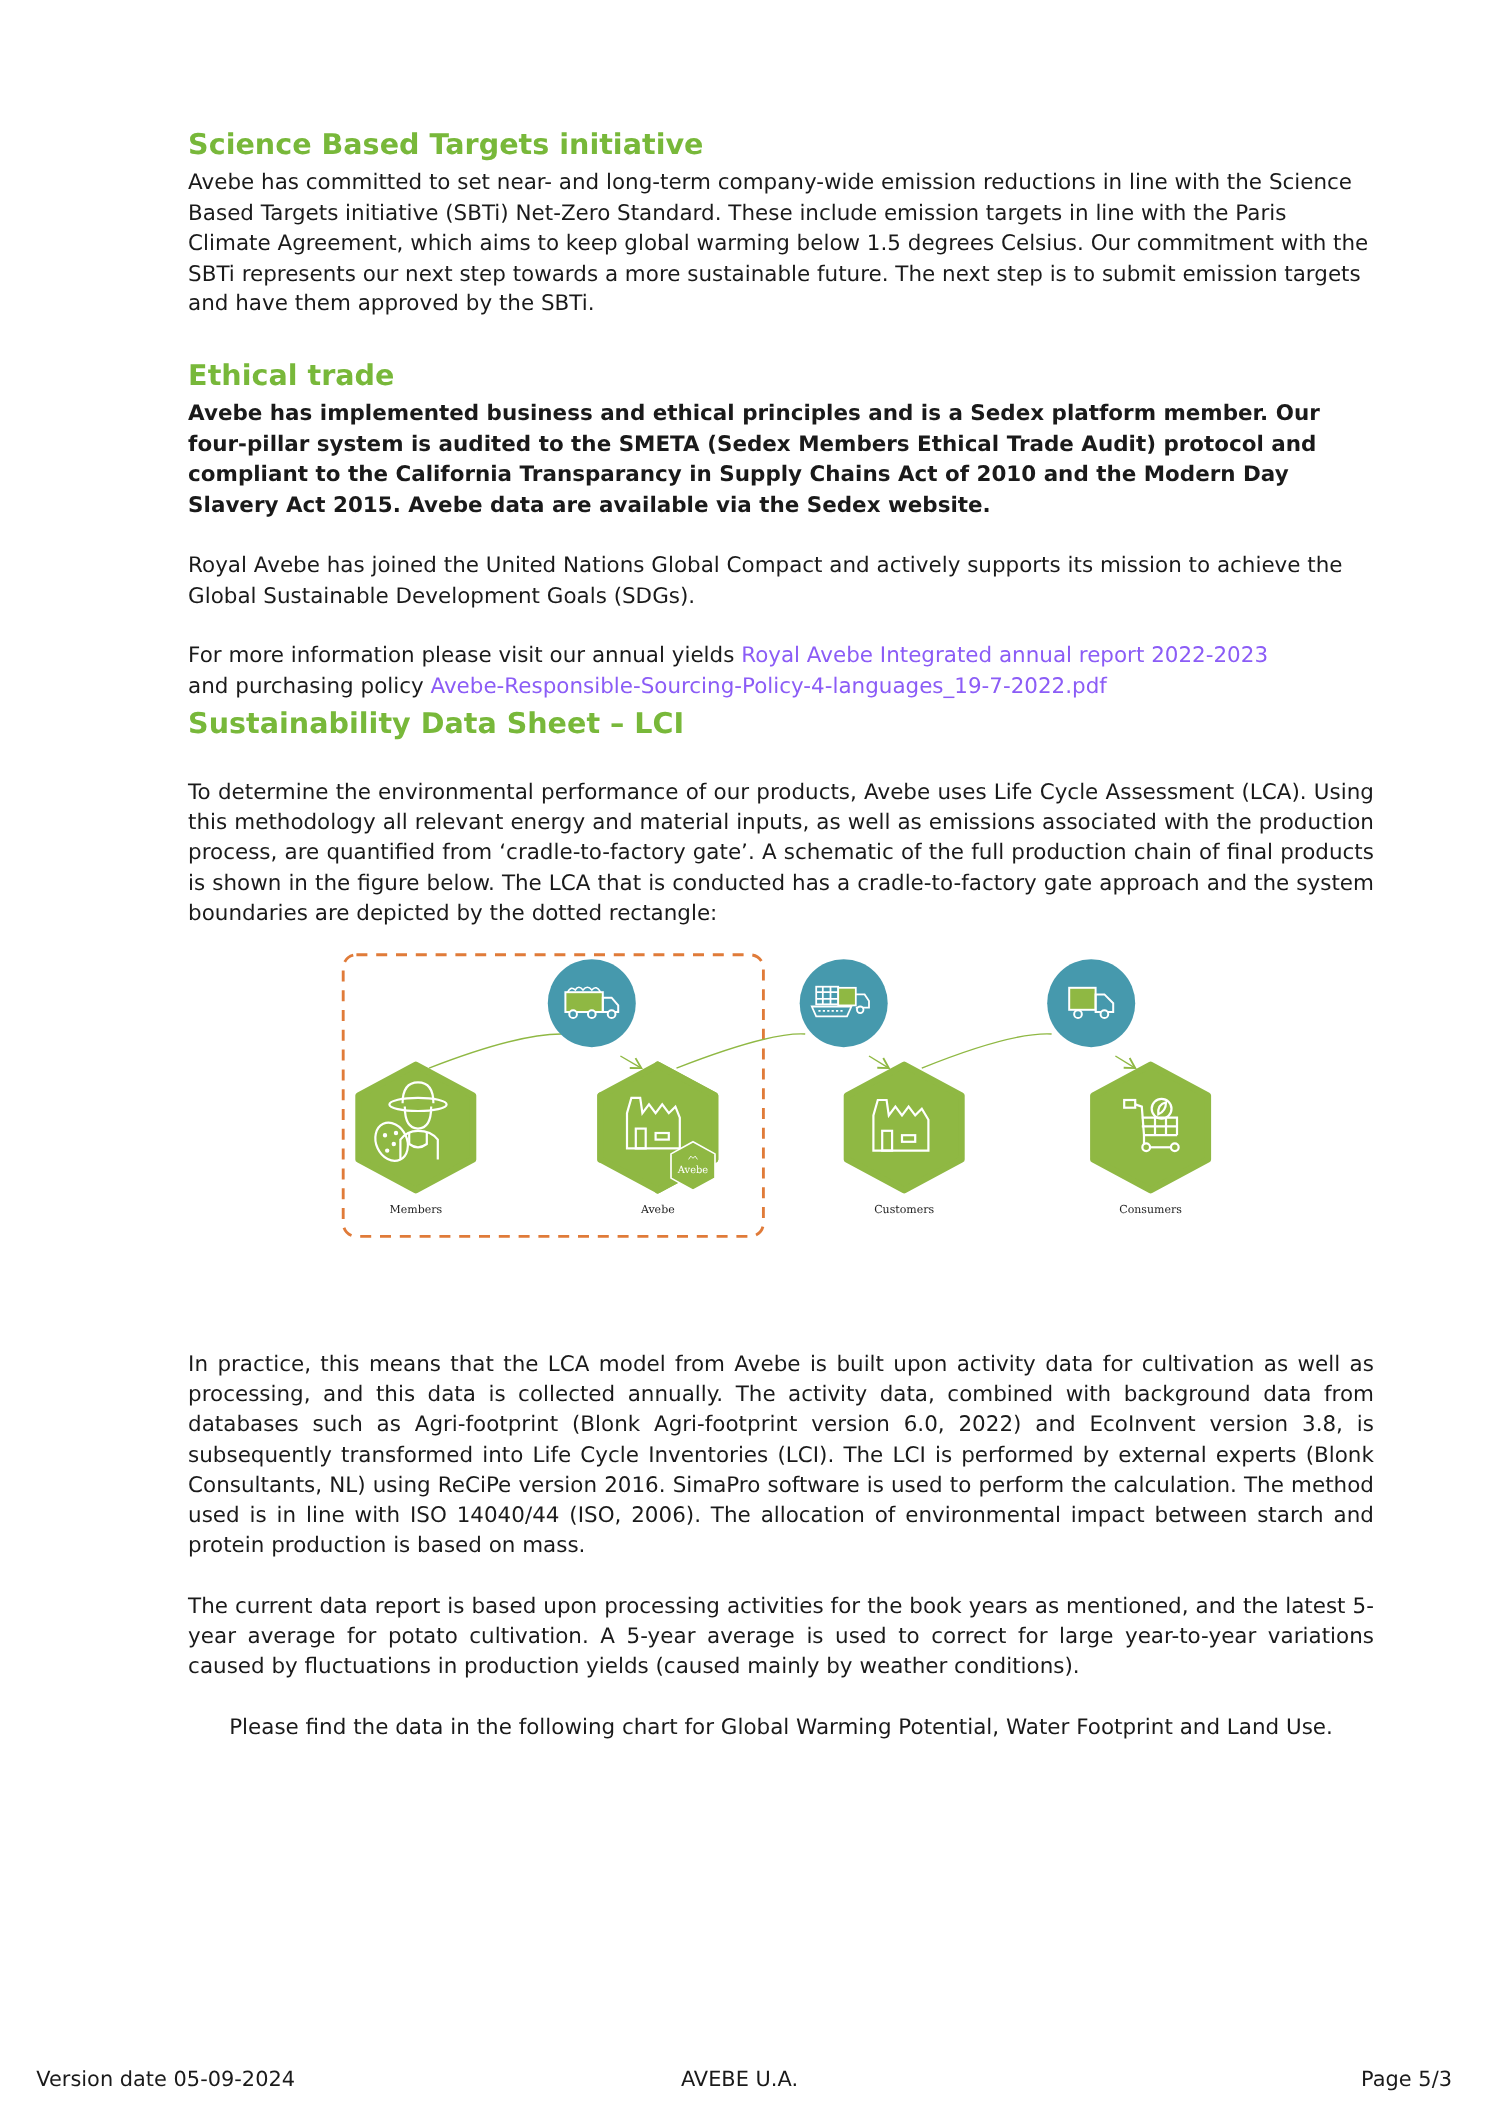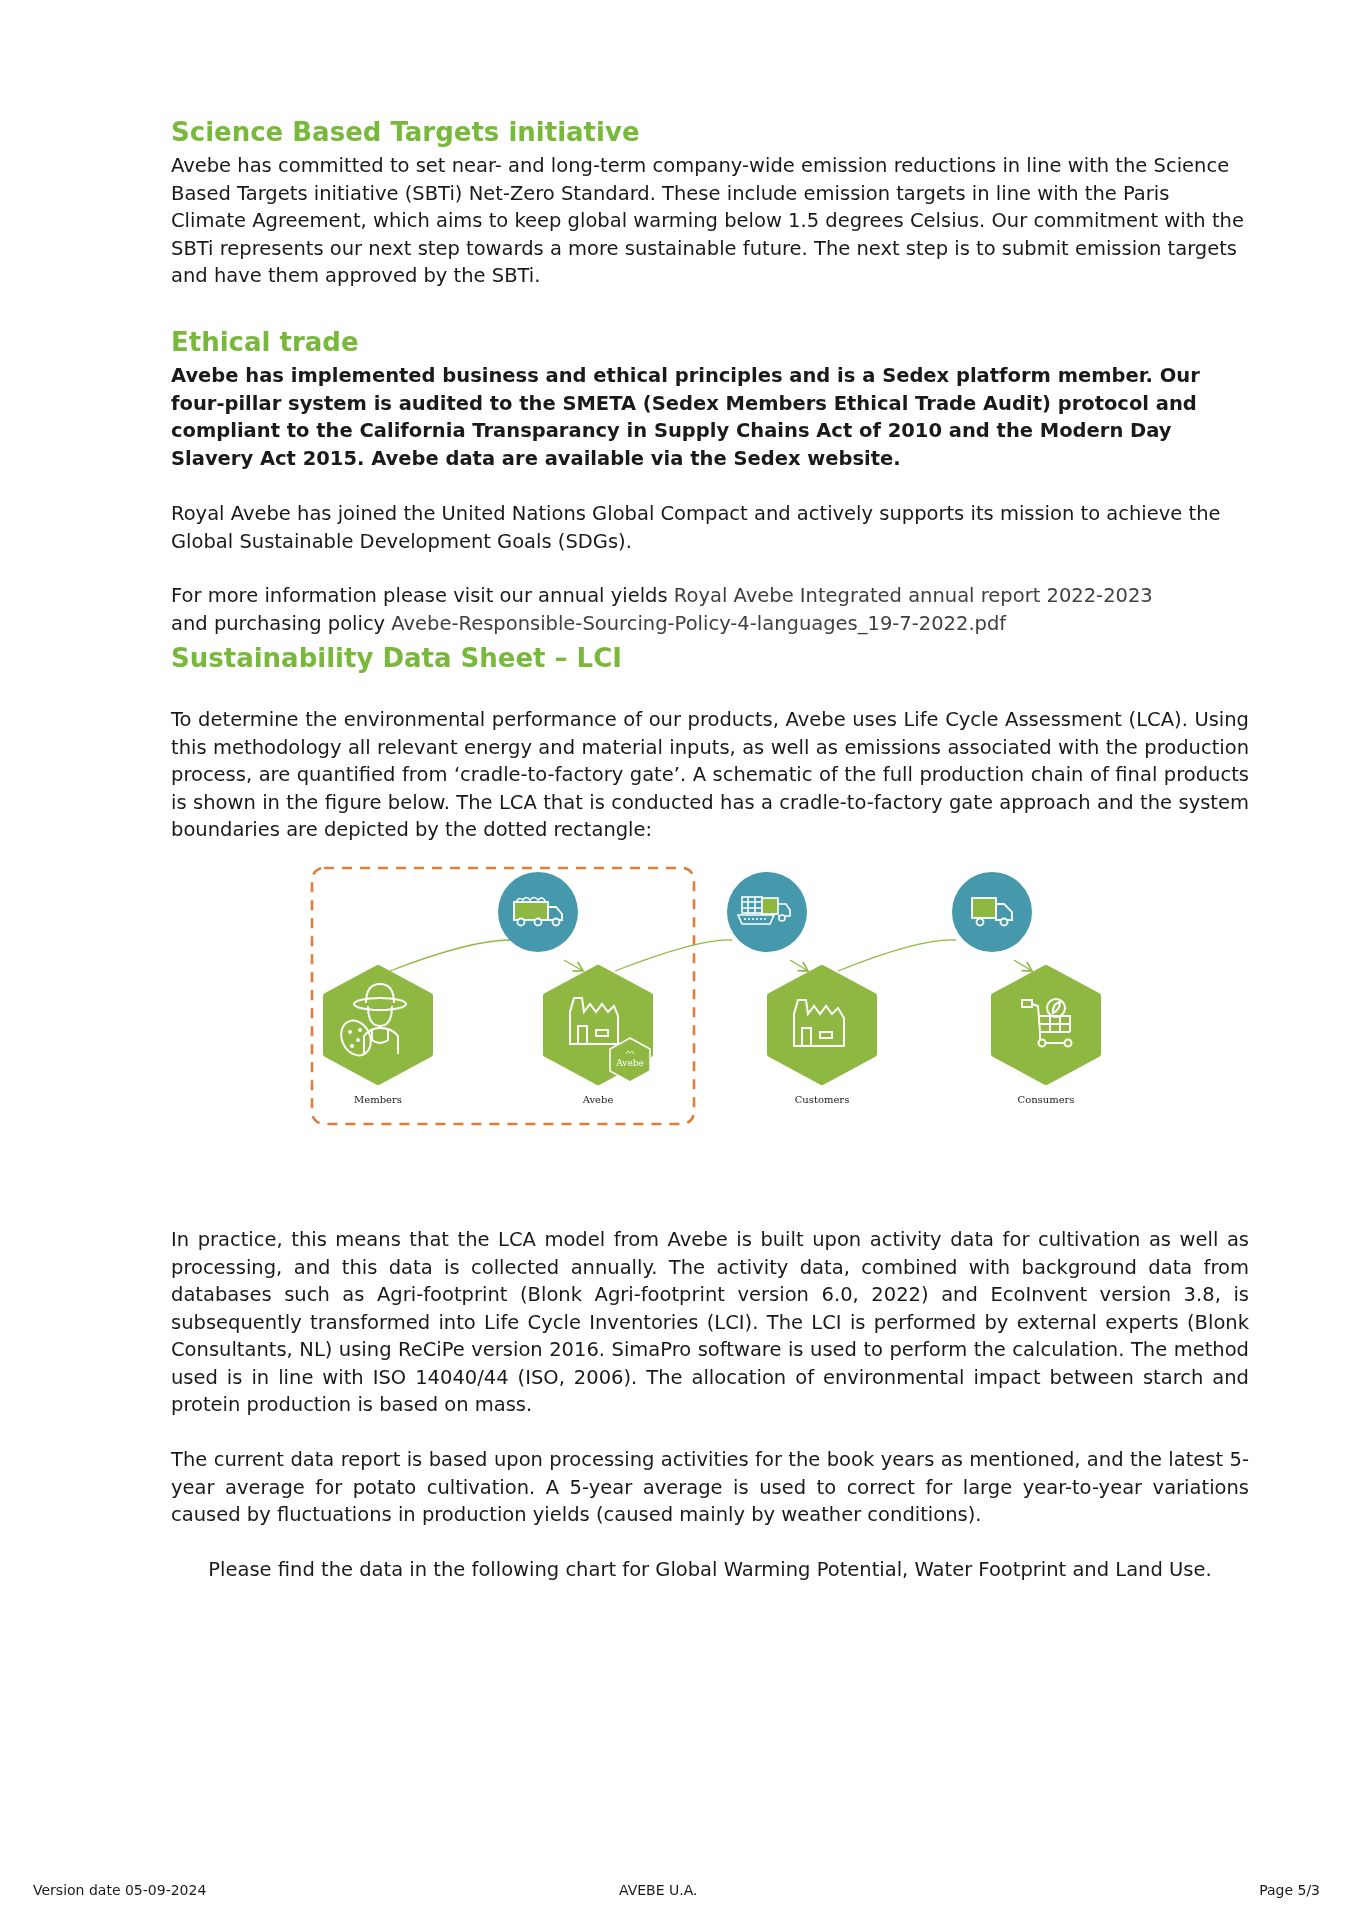--- a/index.html
+++ b/index.html
@@ -3,22 +3,22 @@
   <meta charset="utf-8">
   <style>
     html, body { margin: 0; padding: 0; background: #ffffff; }
     body { width: 1350px; height: 1916px; position: relative; overflow: hidden;
       font-family: "DejaVu Sans", sans-serif; color: #1a1a1a; }
     .content { position: absolute; left: 157px; top: 0; width: 1078px; }
     h2 { font-family: "DejaVu Sans", sans-serif; font-weight: bold; color: #78b83a;
       font-size: 26px; margin: 14px; line-height: 32px; position: absolute; left: 0; }
     p { font-size: 19.5px; line-height: 27.5px; margin: 14px; position: absolute; left: 0; width: 1078px; }
     .justify { text-align: justify; }
-    a.link { color: #404040; text-decoration: none; }
-    .footer { position: absolute; top: 1878px; font-size: 14px; line-height: 24px; }
+    a.link { color: #8b5cf6; text-decoration: none; }
+    .footer { position: absolute; top: 1878px; font-size: 19px; line-height: 24px; }
     .diagram { position: absolute; left: 300px; top: 860px; width: 820px; height: 270px; }
     .diag-label { font-family: "DejaVu Serif", serif; font-size: 10px; fill: #222; }
   </style>
 </head>
 <body>
 
 <div class="content">
 
   <h2 style="top:102px;">Science Based Targets initiative</h2>
   <p style="top:138px;">Avebe has committed to set near- and long-term company-wide emission reductions in line with the Science Based Targets initiative (SBTi) Net-Zero Standard. These include emission targets in line with the Paris Climate Agreement, which aims to keep global warming below 1.5 degrees Celsius. Our commitment with the SBTi represents our next step towards a more sustainable future. The next step is to submit emission targets and have them approved by the SBTi.</p>

